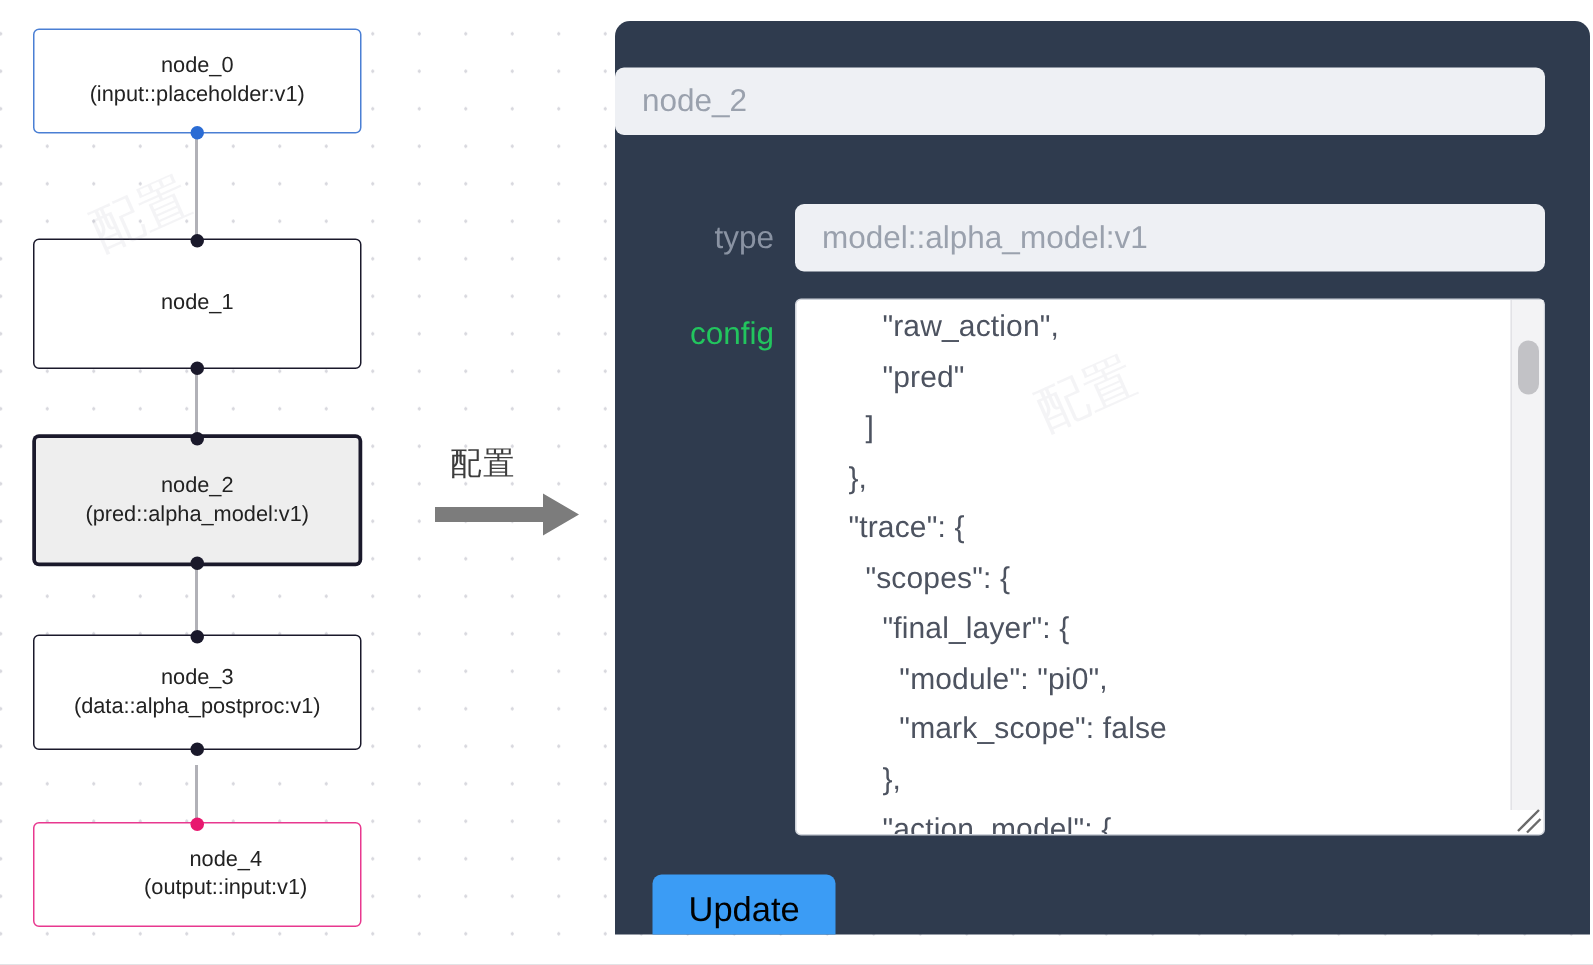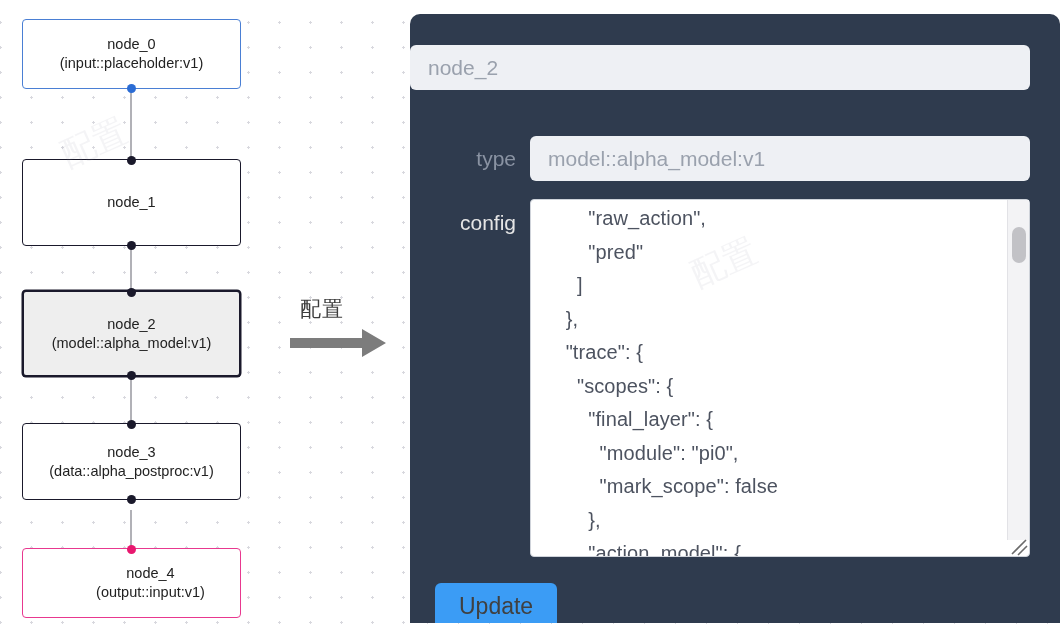--- a/index.html
+++ b/index.html
@@ -156,21 +156,21 @@
     top: 185px;
     left: 0;
     width: 650px;
     display: flex;
     align-items: flex-start;
   }
   #config-label {
     width: 120px;
     text-align: right;
     padding-right: 14px;
-    color: #e5e5e5;
+    color: #22c55e;
     font-size: 21px;
     flex: 0 0 120px;
     padding-top: 12px;
   }
   #config-textarea-wrap {
     position: relative;
     flex: 1 1 auto;
     margin-right: 30px;
     height: 358px;
   }
@@ -209,21 +209,21 @@
     position: absolute;
     right: 2px; bottom: 1px;
     width: 20px; height: 20px;
     pointer-events: none;
   }
 
   #update-button {
     position: absolute;
     left: 25px; top: 569px;
     background: #3b9cf5;
-    color: #404040;
+    color: #000000;
     border: none;
     border-radius: 6px;
     font-size: 23px;
     padding: 10px 24px 12px 24px;
     font-family: "Liberation Sans", sans-serif;
     cursor: pointer;
   }
 
   .wm {
     position: absolute;
@@ -252,21 +252,21 @@
       <span class="handle bottom blue"></span>
     </div>
 
     <div class="node" style="left:22px; top:159px; width:219px; height:87px;align-items:center;">
       <span class="node-text"><span>node_1</span><br></span>
       <span class="handle top"></span>
       <span class="handle bottom"></span>
     </div>
 
     <div class="node selected" style="left:22px; top:290px; width:219px; height:87px;">
-      <span class="node-text"><span>node_2</span><br><span>(model::alpha_model:v1)</span></span>
+      <span class="node-text"><span>node_2</span><br><span>(pred::alpha_model:v1)</span></span>
       <span class="handle top"></span>
       <span class="handle bottom"></span>
     </div>
 
     <div class="node" style="left:22px; top:423px; width:219px; height:77px;">
       <span class="node-text"><span>node_3</span><br><span>(data::alpha_postproc:v1)</span></span>
       <span class="handle top"></span>
       <span class="handle bottom"></span>
     </div>
 

